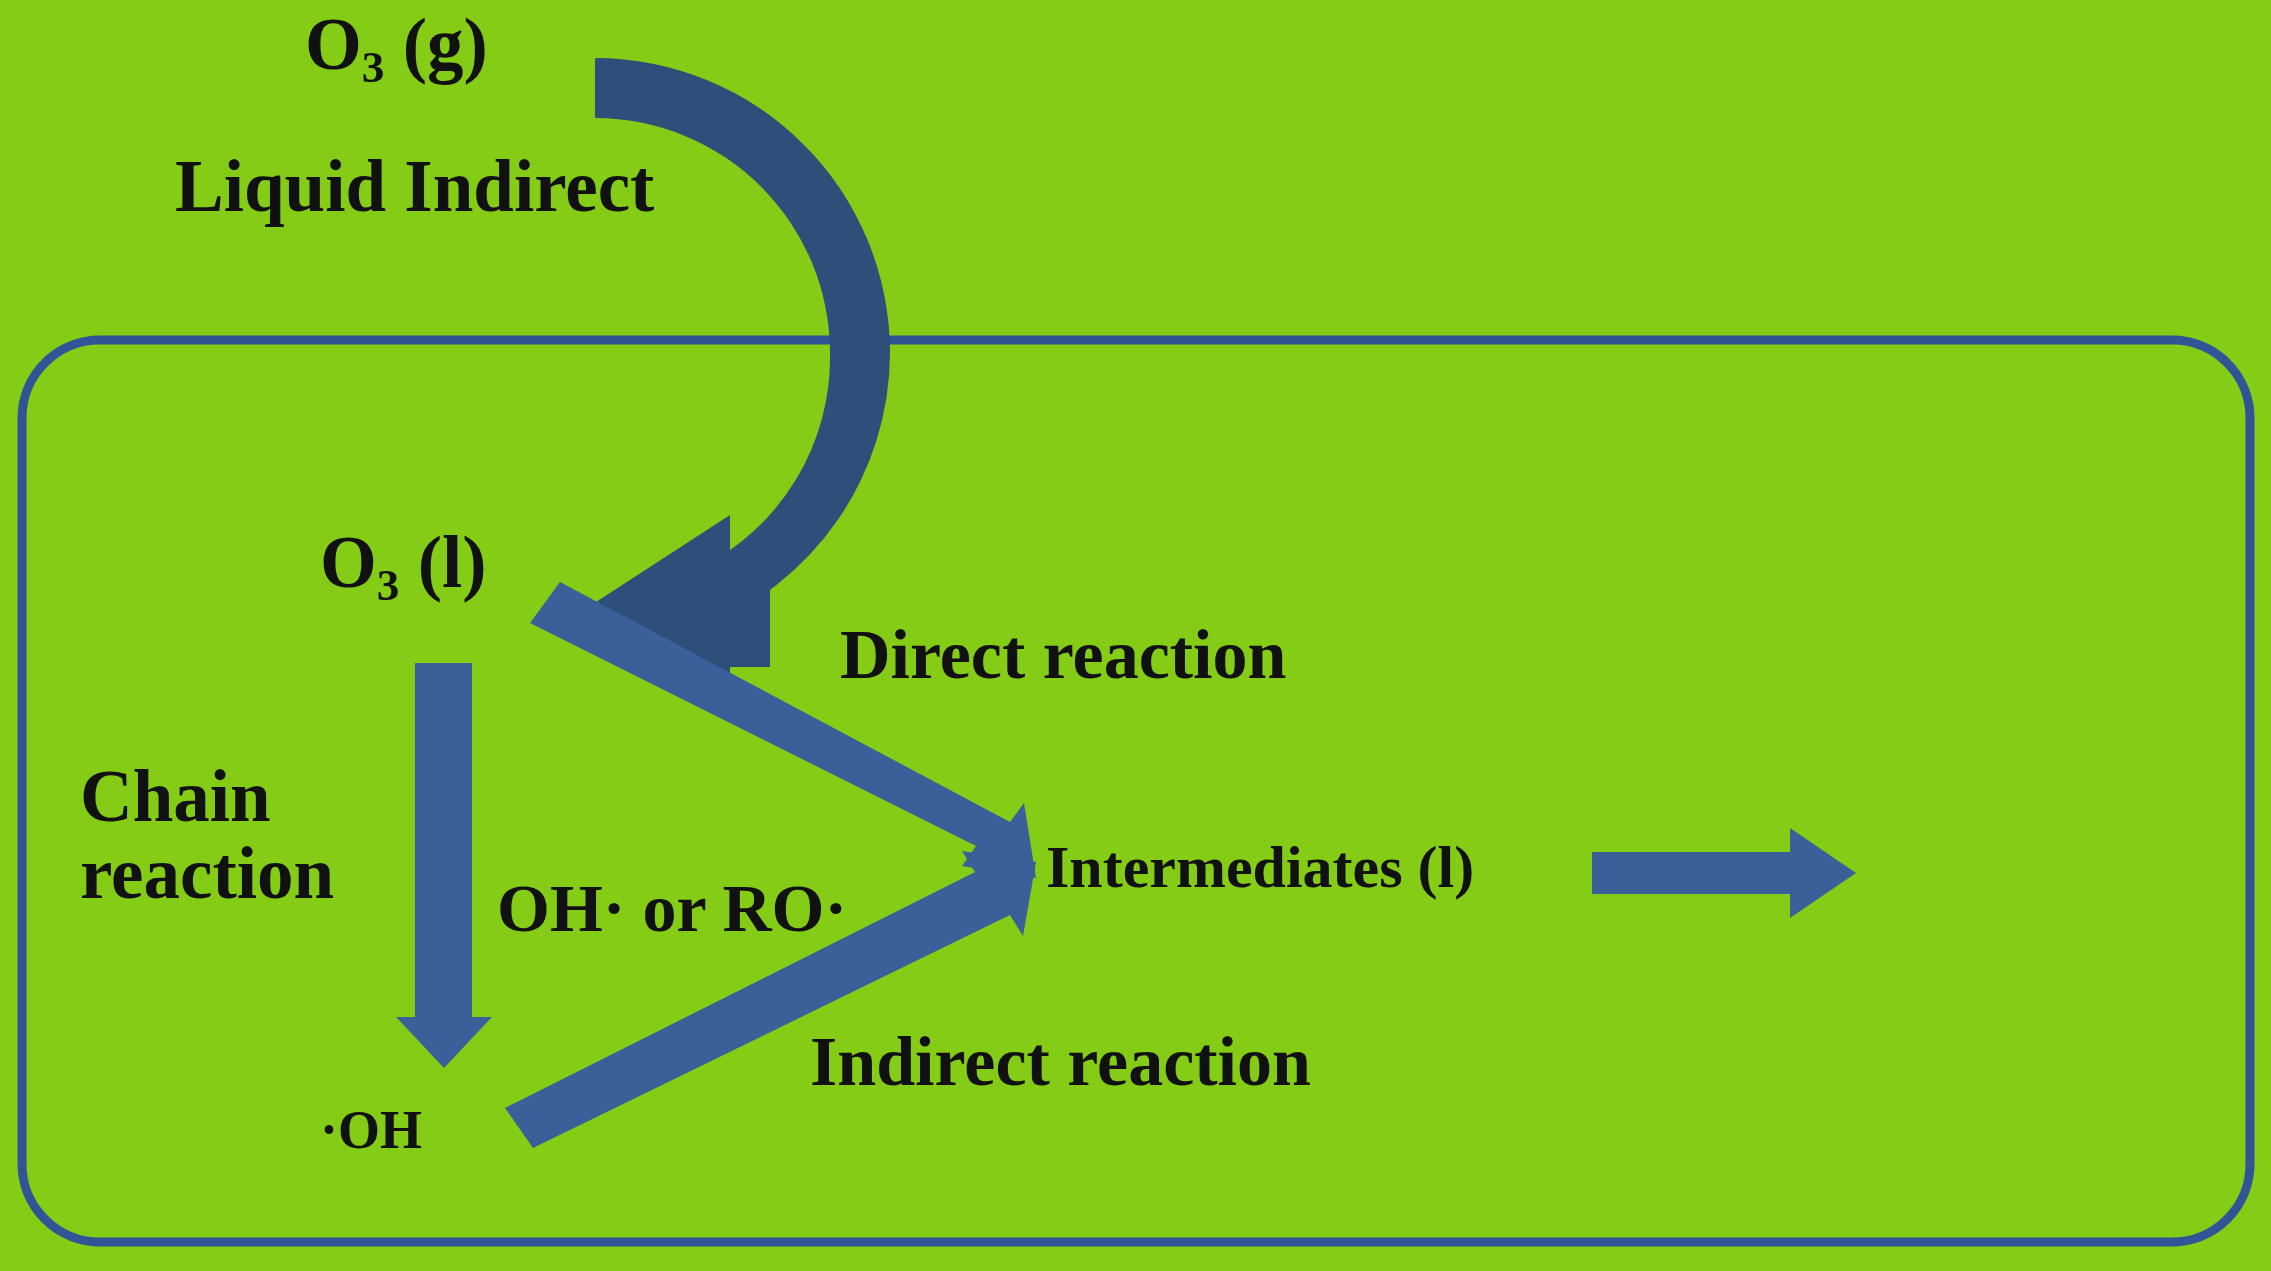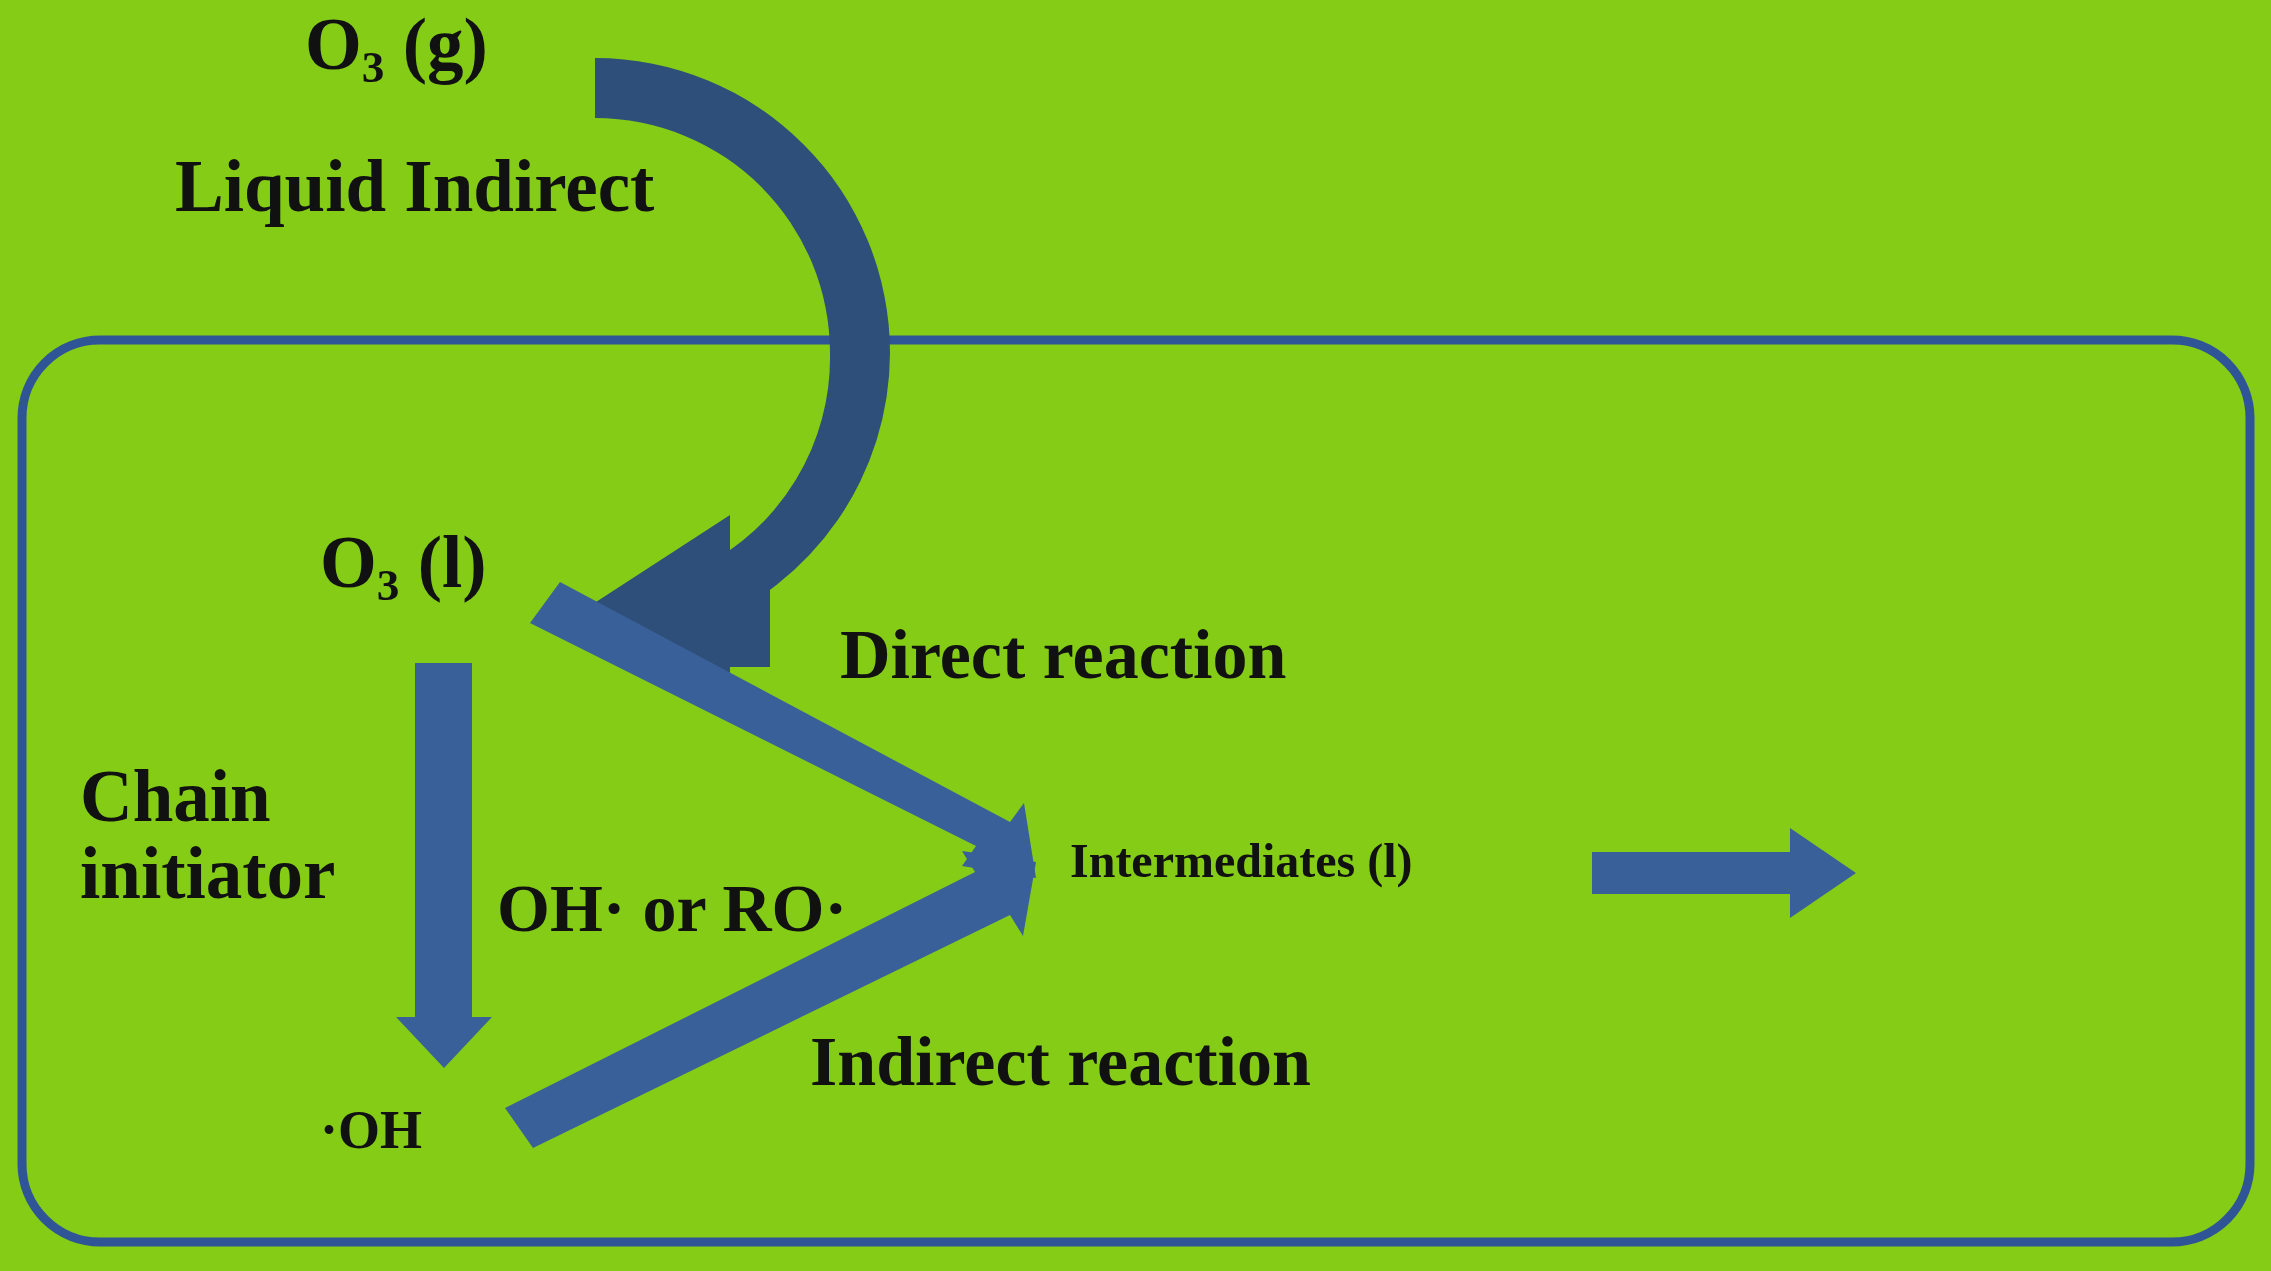--- a/index.html
+++ b/index.html
@@ -35,21 +35,21 @@
     vertical-align: -0.28em;
     line-height: 0;
   }
   #label-o3g      { left: 305px;  top: 6px;    font-size: 73px; }
   #label-liquid   { left: 175px;  top: 148px;  font-size: 73px; }
   #label-o3l      { left: 320px;  top: 524px;  font-size: 73px; }
   #label-chain    { left: 80px;   top: 758px;  font-size: 73px; }
   #label-ohro     { left: 497px;  top: 872px;  font-size: 68px; }
   #label-direct   { left: 840px;  top: 618px;  font-size: 70px; }
   #label-indirect { left: 810px;  top: 1025px; font-size: 70px; }
-  #label-inter    { left: 1070px; top: 836px;  font-size: 48px; }
+  #label-inter    { left: 1046px; top: 836px;  font-size: 60px; }
   #label-co2h2o   { left: 1872px; top: 835px;  font-size: 70px; }
   #label-oh       { left: 320px;  top: 1102px; font-size: 54px; }
 </style>
 </head>
 <body>
 
 <div id="canvas">
 
   <svg id="diagram-svg" viewBox="0 0 2271 1271">
 
@@ -83,21 +83,21 @@
     </g>
 
   </svg>
 
   <div class="lbl" id="label-o3g"><span>O</span><sub>3</sub><span> (g)</span></div>
 
   <div class="lbl" id="label-liquid">Liquid Indirect</div>
 
   <div class="lbl" id="label-o3l"><span>O</span><sub>3</sub><span> (l)</span></div>
 
-  <div class="lbl" id="label-chain"><span>Chain</span><br><span>initiator</span></div>
+  <div class="lbl" id="label-chain"><span>Chain</span><br><span>reaction</span></div>
 
   <div class="lbl" id="label-ohro">OH· or RO·</div>
 
   <div class="lbl" id="label-direct">Direct reaction</div>
 
   <div class="lbl" id="label-indirect">Indirect reaction</div>
 
   <div class="lbl" id="label-inter">Intermediates (l)</div>
 
   <div class="lbl" id="label-oh">·OH</div>

